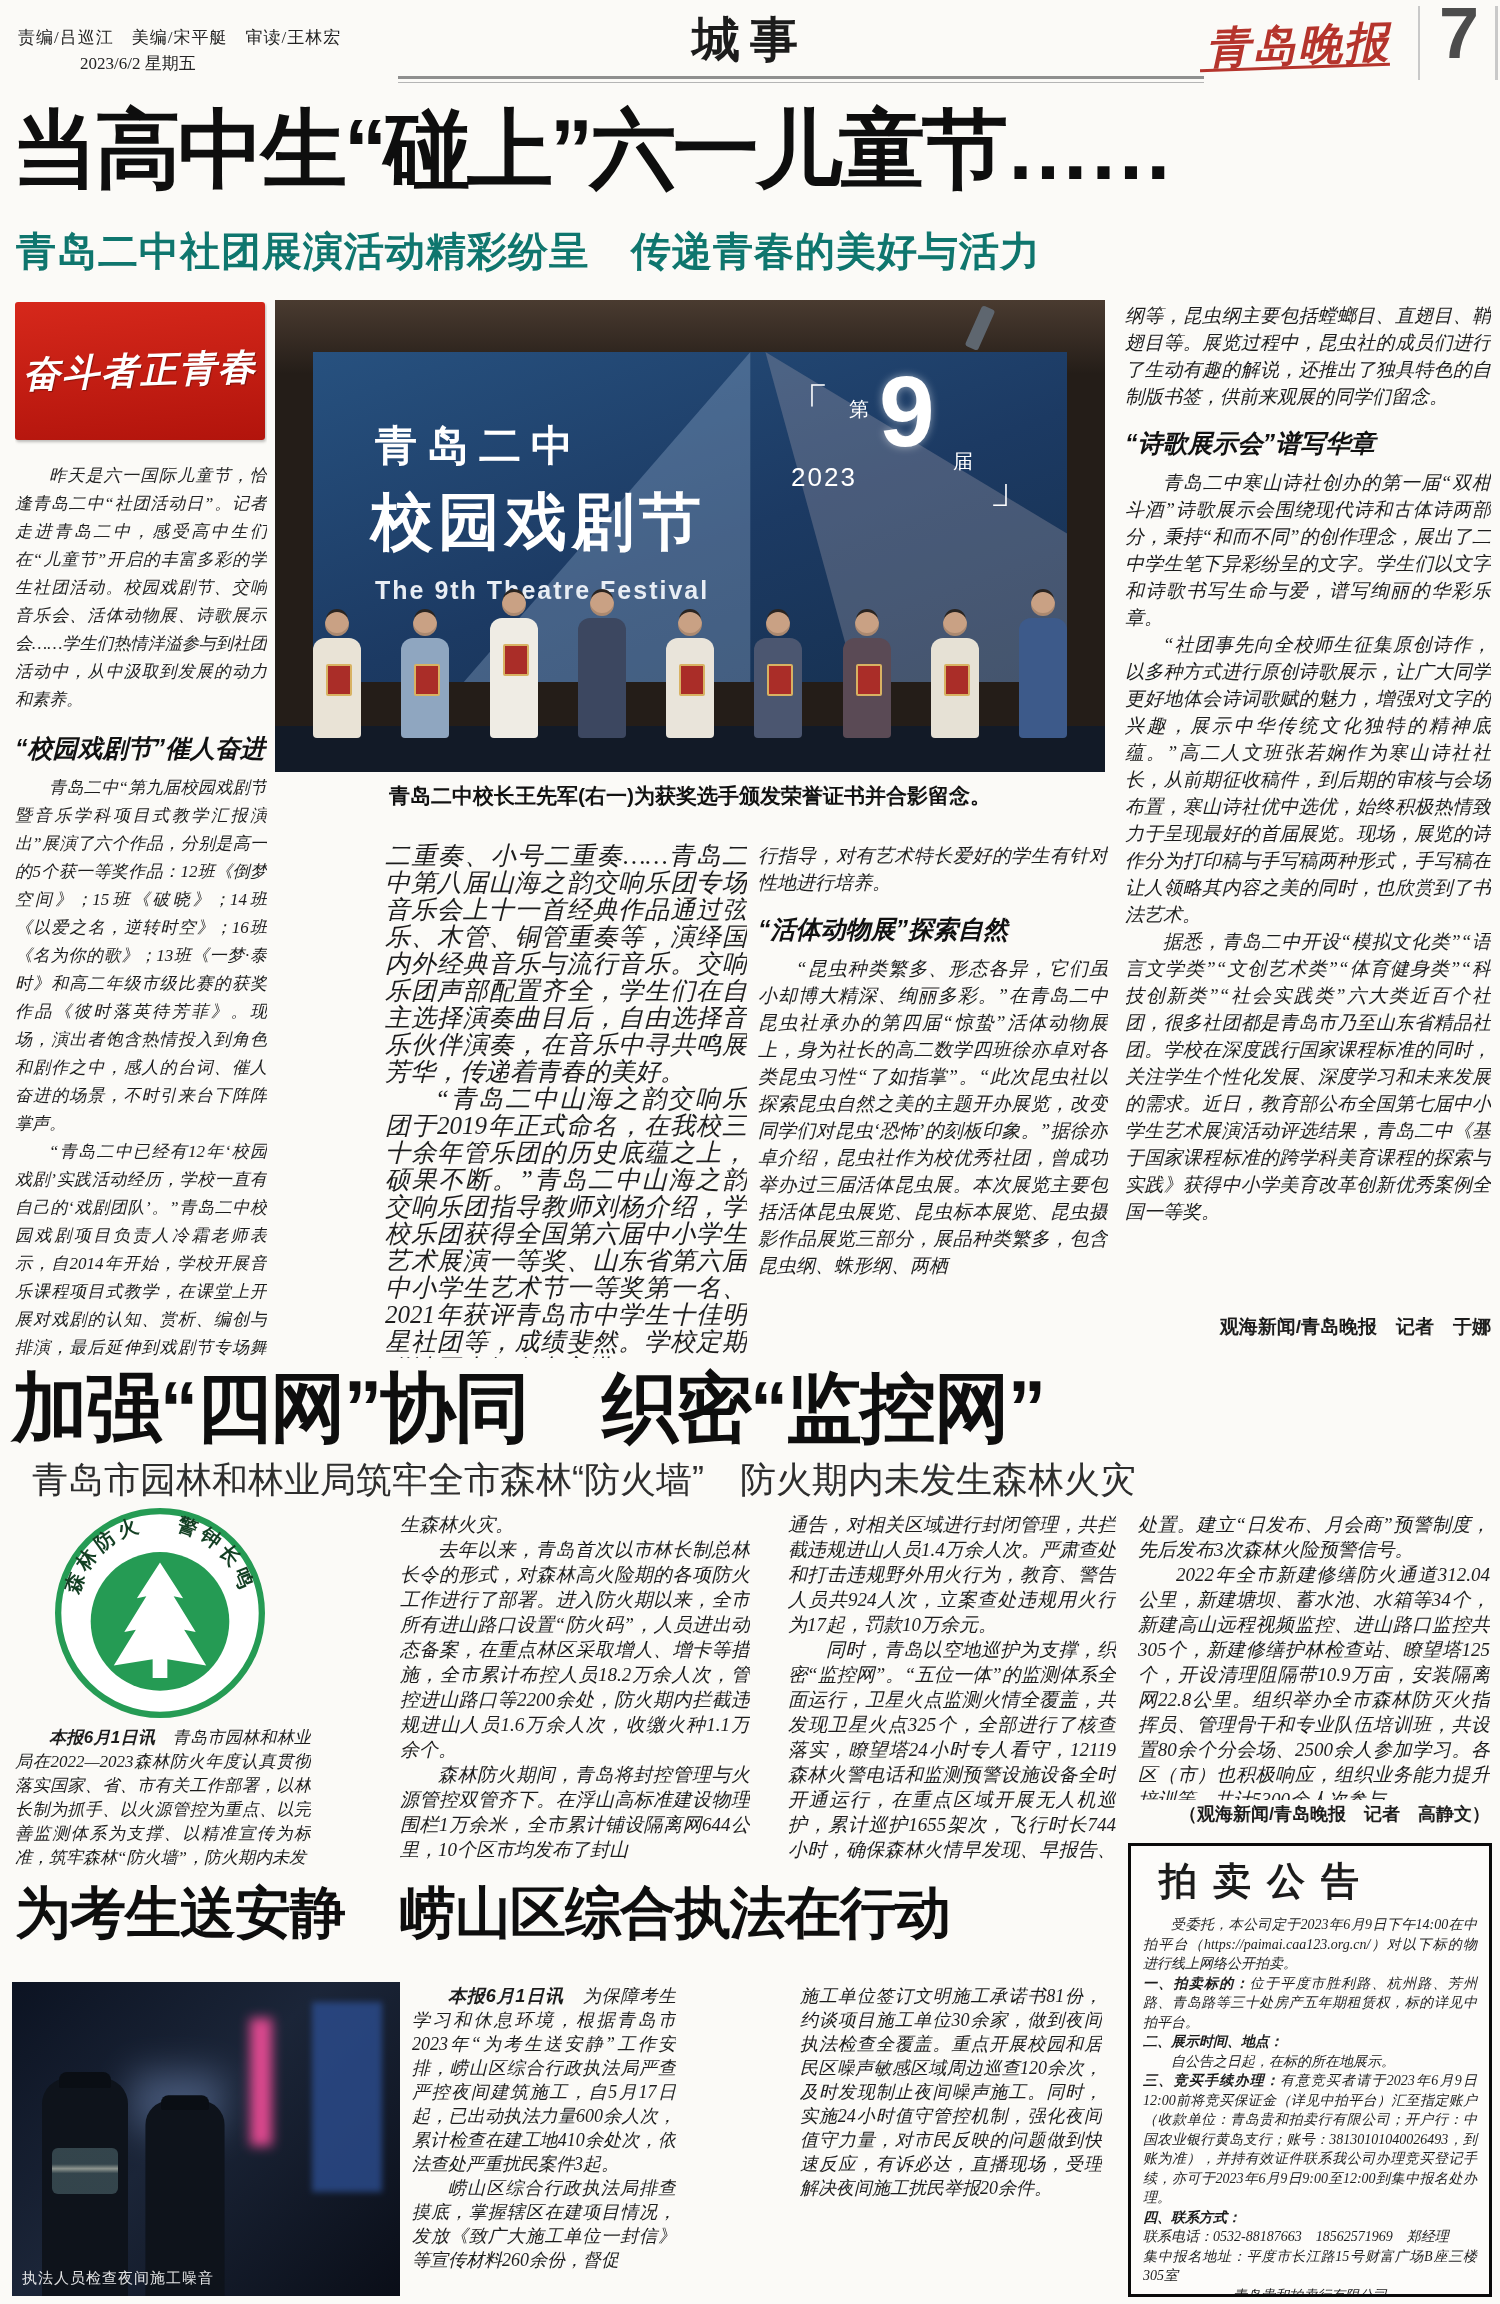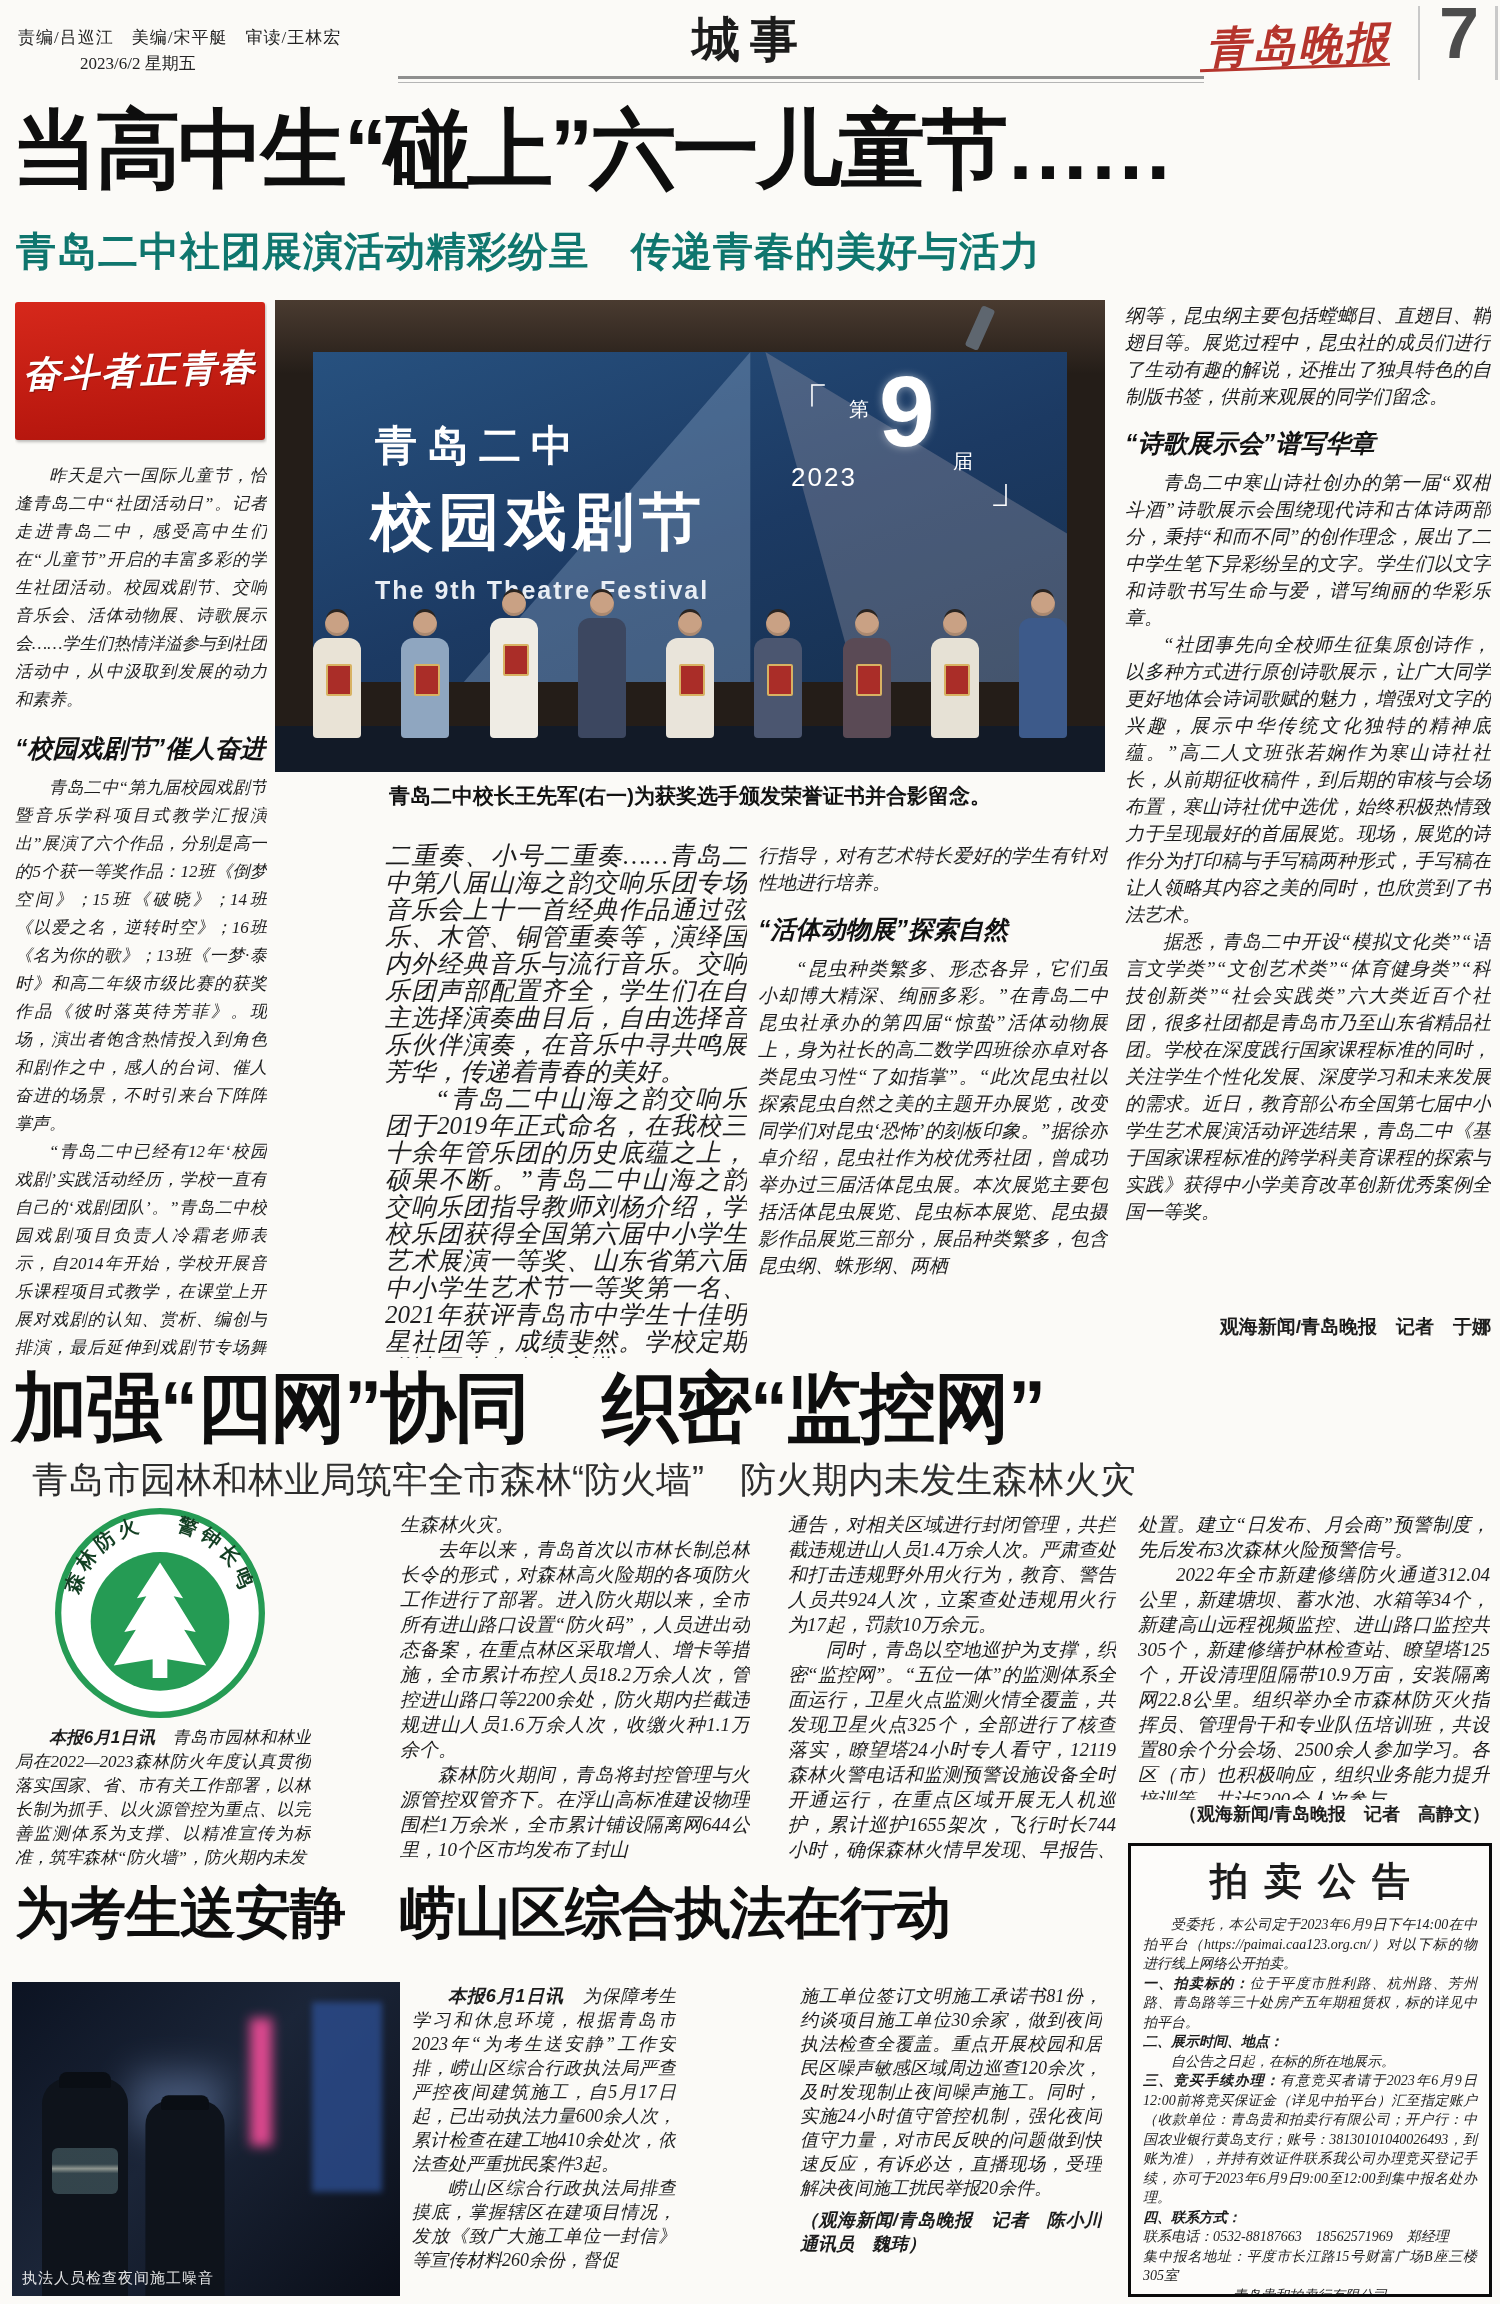--- a/index.html
+++ b/index.html
@@ -92,21 +92,21 @@
   #a3photo .o1{left:30px;}
   #a3photo .o2{left:130px;bottom:-14px;transform:scale(.92);}
   #a3caption{position:absolute;left:10px;bottom:8px;color:rgba(255,255,255,.88);font-size:15px;letter-spacing:1px;
              font-family:"Liberation Sans","DejaVu Sans",sans-serif;}
   #a3col1{left:412px;top:1984px;width:264px;height:318px;font-size:18px;line-height:24px;}
   #a3col2{left:800px;top:1984px;width:302px;height:318px;font-size:18px;line-height:24px;}
   .a3byline{font-weight:800;font-family:"Liberation Sans","DejaVu Sans",sans-serif;margin-top:8px;}
   
   #auction{left:1128px;top:1843px;width:364px;height:454px;border:3px solid #0a0a0a;background:#fdfcfa;
            box-sizing:border-box;padding:8px 12px;overflow:hidden;}
-  #auction .title{text-align:center;font-size:38px;font-weight:900;letter-spacing:16px;text-indent:16px;
+  #auction .title{text-align:left;font-size:38px;font-weight:900;letter-spacing:16px;text-indent:16px;
                   font-family:"Liberation Sans","DejaVu Sans",sans-serif;margin:2px 0 8px 0;}
   #auction p{font-size:14px;line-height:19.5px;text-align:justify;}
   #auction .lbl{font-weight:800;}
   #auction .sig{text-align:center;}
 </style>
 </head>
 <body>
 
 <div class="page">
 
@@ -250,21 +250,20 @@
     <div class="officer o2"></div>
     <div id="a3caption">执法人员检查夜间施工噪音</div>
   </div>
 
   <div class="abs col colflow" id="a3col1">
     <p class="ind"><span class="lead-bold">本报6月1日讯</span><span>　为保障考生学习和休息环境，根据青岛市2023年“为考生送安静”工作安排，崂山区综合行政执法局严查严控夜间建筑施工，自5月17日起，已出动执法力量600余人次，累计检查在建工地410余处次，依法查处严重扰民案件3起。</span></p>
     <p class="ind">崂山区综合行政执法局排查摸底，掌握辖区在建项目情况，发放《致广大施工单位一封信》等宣传材料260余份，督促</p>
   </div>
   <div class="abs col colflow" id="a3col2">
     <p>施工单位签订文明施工承诺书81份，约谈项目施工单位30余家，做到夜间执法检查全覆盖。重点开展校园和居民区噪声敏感区域周边巡查120余次，及时发现制止夜间噪声施工。同时，实施24小时值守管控机制，强化夜间值守力量，对市民反映的问题做到快速反应，有诉必达，直播现场，受理解决夜间施工扰民举报20余件。</p>
-    <p class="a3byline">（观海新闻/青岛晚报　记者　陈小川　通讯员　魏玮）</p>
   </div>
 
   <div class="abs" id="auction">
     <div class="title sans">拍卖公告</div>
     <p class="ind">受委托，本公司定于2023年6月9日下午14:00在中拍平台（https://paimai.caa123.org.cn/）对以下标的物进行线上网络公开拍卖。</p>
     <p><span class="lbl">一、拍卖标的：</span><span>位于平度市胜利路、杭州路、芳州路、青岛路等三十处房产五年期租赁权，标的详见中拍平台。</span></p>
     <p class="lbl">二、展示时间、地点：</p>
     <p class="ind">自公告之日起，在标的所在地展示。</p>
     <p><span class="lbl">三、竞买手续办理：</span><span>有意竞买者请于2023年6月9日12:00前将竞买保证金（详见中拍平台）汇至指定账户（收款单位：青岛贵和拍卖行有限公司；开户行：中国农业银行黄岛支行；账号：38130101040026493，到账为准），并持有效证件联系我公司办理竞买登记手续，亦可于2023年6月9日9:00至12:00到集中报名处办理。</span></p>
     <p class="lbl">四、联系方式：</p>

